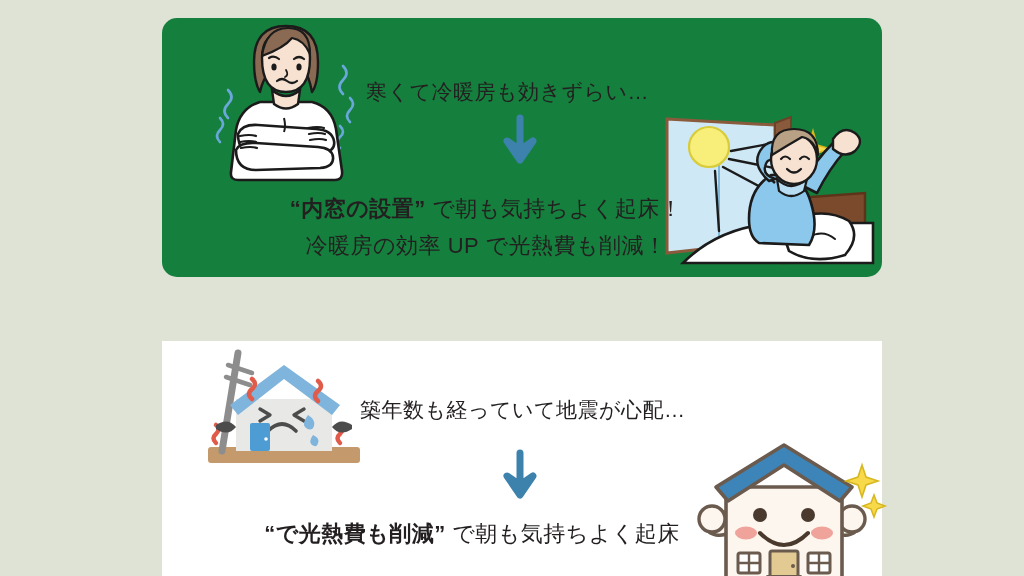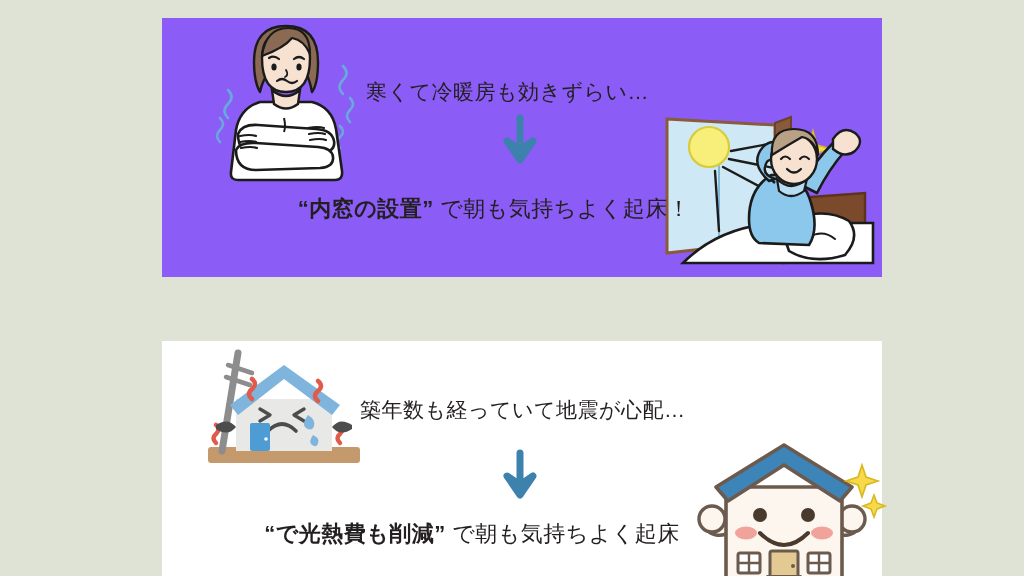--- a/index.html
+++ b/index.html
@@ -44,21 +44,21 @@
   
   .illus{position:absolute;}
 
   svg{display:block;overflow:visible;}
 </style>
 </head>
 <body style="background: rgb(223, 227, 214);">
 
 <div class="stage">
 
-  <div class="panel" id="panel-1" style="background: #8b5cf6;">
+  <div class="panel" id="panel-1" style="background: #15803d; border-radius: 15px;">
 
     <div class="illus" style="left:36px;top:0px;width:175px;height:160px;">
       <svg viewBox="0 0 175 160" width="175" height="160">
 
         <g stroke="#6aa8dc" stroke-width="2.6" fill="none" stroke-linecap="round">
           <path d="M30 72 q7 7 0 14 q-7 7 0 14"></path>
           <path d="M22 100 q6 6 0 12 q-6 6 0 12"></path>
           <path d="M145 48 q7 7 0 14 q-7 7 0 14"></path>
           <path d="M152 80 q6 6 0 12 q-6 6 0 12"></path>
           <path d="M142 108 q6 6 0 11 q-6 6 0 11"></path>
@@ -153,22 +153,23 @@
 
         <path d="M115 42 q-2 -26 22 -26 q24 0 24 26 q-4 -16 -16 -18 q-14 8 -30 18 z" fill="#b9a185" stroke="#1b1b1b" stroke-width="2.2" stroke-linejoin="round"></path>
 
         <path d="M124 46 q4 -5 9 0" stroke="#1b1b1b" stroke-width="2.2" fill="none" stroke-linecap="round"></path>
         <path d="M143 46 q4 -5 9 0" stroke="#1b1b1b" stroke-width="2.2" fill="none" stroke-linecap="round"></path>
 
         <path d="M130 56 q7 7 14 0" stroke="#1b1b1b" stroke-width="2.2" fill="none" stroke-linecap="round"></path>
       </svg>
     </div>
 
-    <div class="solution" style="left:12px;top:176px;width:560px;padding-left:40px;">
+    <div class="solution" style="left:4px;top:176px;width:560px;padding-left:40px;">
       <span class="bold">“内窓の設置”</span><span> で朝も気持ちよく起床！</span>
+      <span class="l2">冷暖房の効率 UP で光熱費も削減！</span>
     </div>
   </div>
 
   <div class="panel" id="panel-2" style="background: rgb(255, 255, 255);">
 
     <div class="illus" style="left:38px;top:6px;width:170px;height:125px;">
       <svg viewBox="0 0 170 125" width="170" height="125">
 
         <rect x="8" y="100" width="152" height="16" rx="3" fill="#c49a6c"></rect>
 

